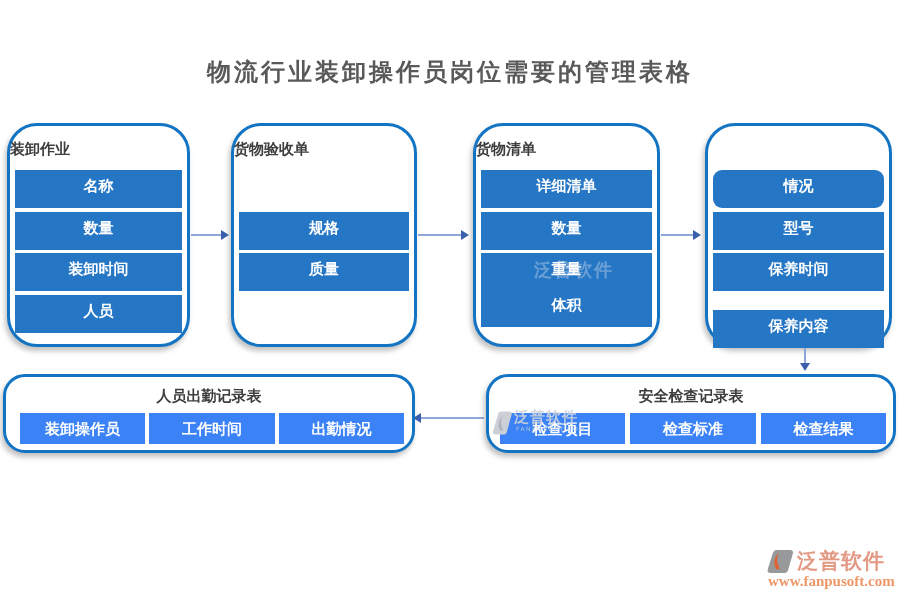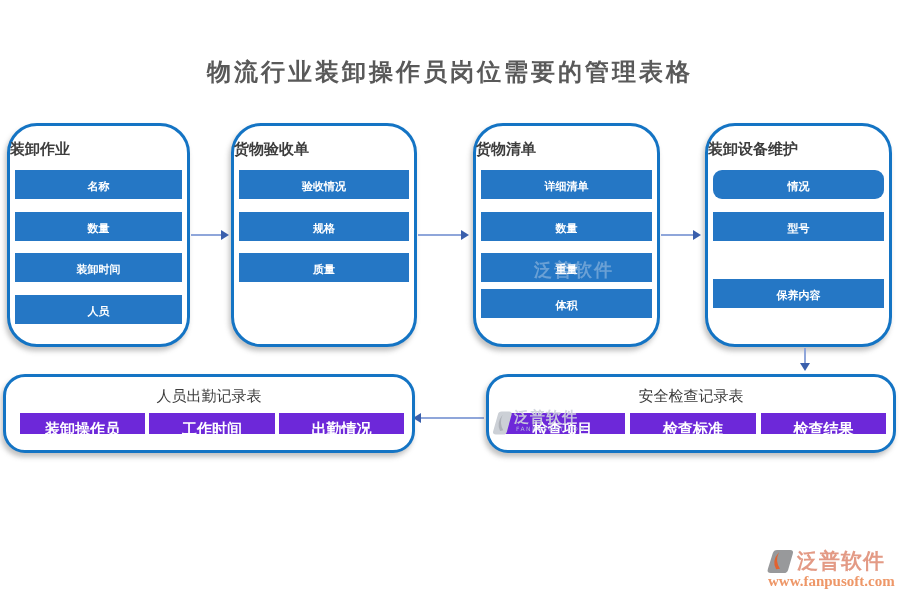--- a/index.html
+++ b/index.html
@@ -15,36 +15,36 @@
   .fbox{
     position:absolute;background:#ffffff;border:3px solid #1474C4;border-radius:30px;
     box-shadow:-2px 4px 5px rgba(120,120,120,0.45);
     box-sizing:border-box;
   }
   .fbox-title{
     position:absolute;top:14px;left:0;right:0;
     font-size:15px;font-weight:bold;color:#3d3d3d;
   }
   .bar{
-    position:absolute;left:5px;right:5px;height:29px;background:#2577C5;
-    color:#ffffff;font-size:11px;font-weight:bold;text-align:center;line-height:33px;
+    position:absolute;left:5px;right:5px;height:38px;background:#2577C5;
+    color:#ffffff;font-size:15px;font-weight:bold;text-align:center;line-height:33px;
     z-index:1;
   }
   
   .rbox{
     position:absolute;background:#ffffff;border:3px solid #1474C4;border-radius:22px;
     box-shadow:-2px 4px 5px rgba(120,120,120,0.45);
     box-sizing:border-box;
   }
   .rbox-title{
     position:absolute;top:10px;left:0;right:0;text-align:center;
-    font-size:15px;font-weight:normal;color:#3d3d3d;
+    font-size:15px;font-weight:bold;color:#3d3d3d;
   }
   .rbar{
-    position:absolute;top:36px;height:21px;background:#6d28d9;
+    position:absolute;top:36px;height:31px;background:#3b82f6;
     color:#ffffff;font-size:15px;font-weight:bold;text-align:center;line-height:33px;
     z-index:1;
   }
   
   .aline{position:absolute;background:#8FA6DA;}
   .ah-r{position:absolute;width:0;height:0;border-top:5px solid transparent;border-bottom:5px solid transparent;border-left:8px solid #3A5FAC;}
   .ah-l{position:absolute;width:0;height:0;border-top:5px solid transparent;border-bottom:5px solid transparent;border-right:8px solid #3A5FAC;}
   .ah-d{position:absolute;width:0;height:0;border-left:5px solid transparent;border-right:5px solid transparent;border-top:8px solid #3A5FAC;}
   
   .wm-text{
@@ -81,39 +81,38 @@
   <div class="fbox" style="left:7px;top:123px;width:183px;height:224px;">
     <div class="fbox-title">装卸作业</div>
     <div class="bar" style="top:44px;">名称</div>
     <div class="bar" style="top:86px;">数量</div>
     <div class="bar" style="top:127px;">装卸时间</div>
     <div class="bar" style="top:169px;">人员</div>
   </div>
 
   <div class="fbox" style="left:231px;top:123px;width:186px;height:224px;padding-left:8px;">
     <div class="fbox-title">货物验收单</div>
-    <div class="bar" style="top:44px;">验收情况</div>
     <div class="bar" style="top:86px;">规格</div>
     <div class="bar" style="top:127px;">质量</div>
   </div>
 
   <div class="fbox" style="left:473px;top:123px;width:187px;height:224px;">
     <div class="fbox-title">货物清单</div>
     <div class="bar" style="top:44px;">详细清单</div>
     <div class="bar" style="top:86px;">数量</div>
     <div class="bar" style="top:127px;">重量</div>
     <div class="bar" style="top:163px;">体积</div>
     <div class="bar-wm" style="left:38px;top:132px;width:120px;">泛普软件</div>
   </div>
 
   <div class="fbox" style="left:705px;top:123px;width:187px;height:224px;">
-    <div class="fbox-title">装卸设备维护</div>
     <div class="bar" style="top:44px;border-radius:9px;">情况</div>
     <div class="bar" style="top:86px;">型号</div>
-    <div class="bar" style="top:153px;">保养内容</div>
+    <div class="bar" style="top:127px;">保养时间</div>
+    <div class="bar" style="top:184px;">保养内容</div>
   </div>
 
   <div class="aline" style="left:191px;top:234px;width:31px;height:2px;"></div>
   <div class="ah-r" style="left:221px;top:230px;"></div>
 
   <div class="aline" style="left:418px;top:234px;width:44px;height:2px;"></div>
   <div class="ah-r" style="left:461px;top:230px;"></div>
 
   <div class="aline" style="left:661px;top:234px;width:33px;height:2px;"></div>
   <div class="ah-r" style="left:693px;top:230px;"></div>

